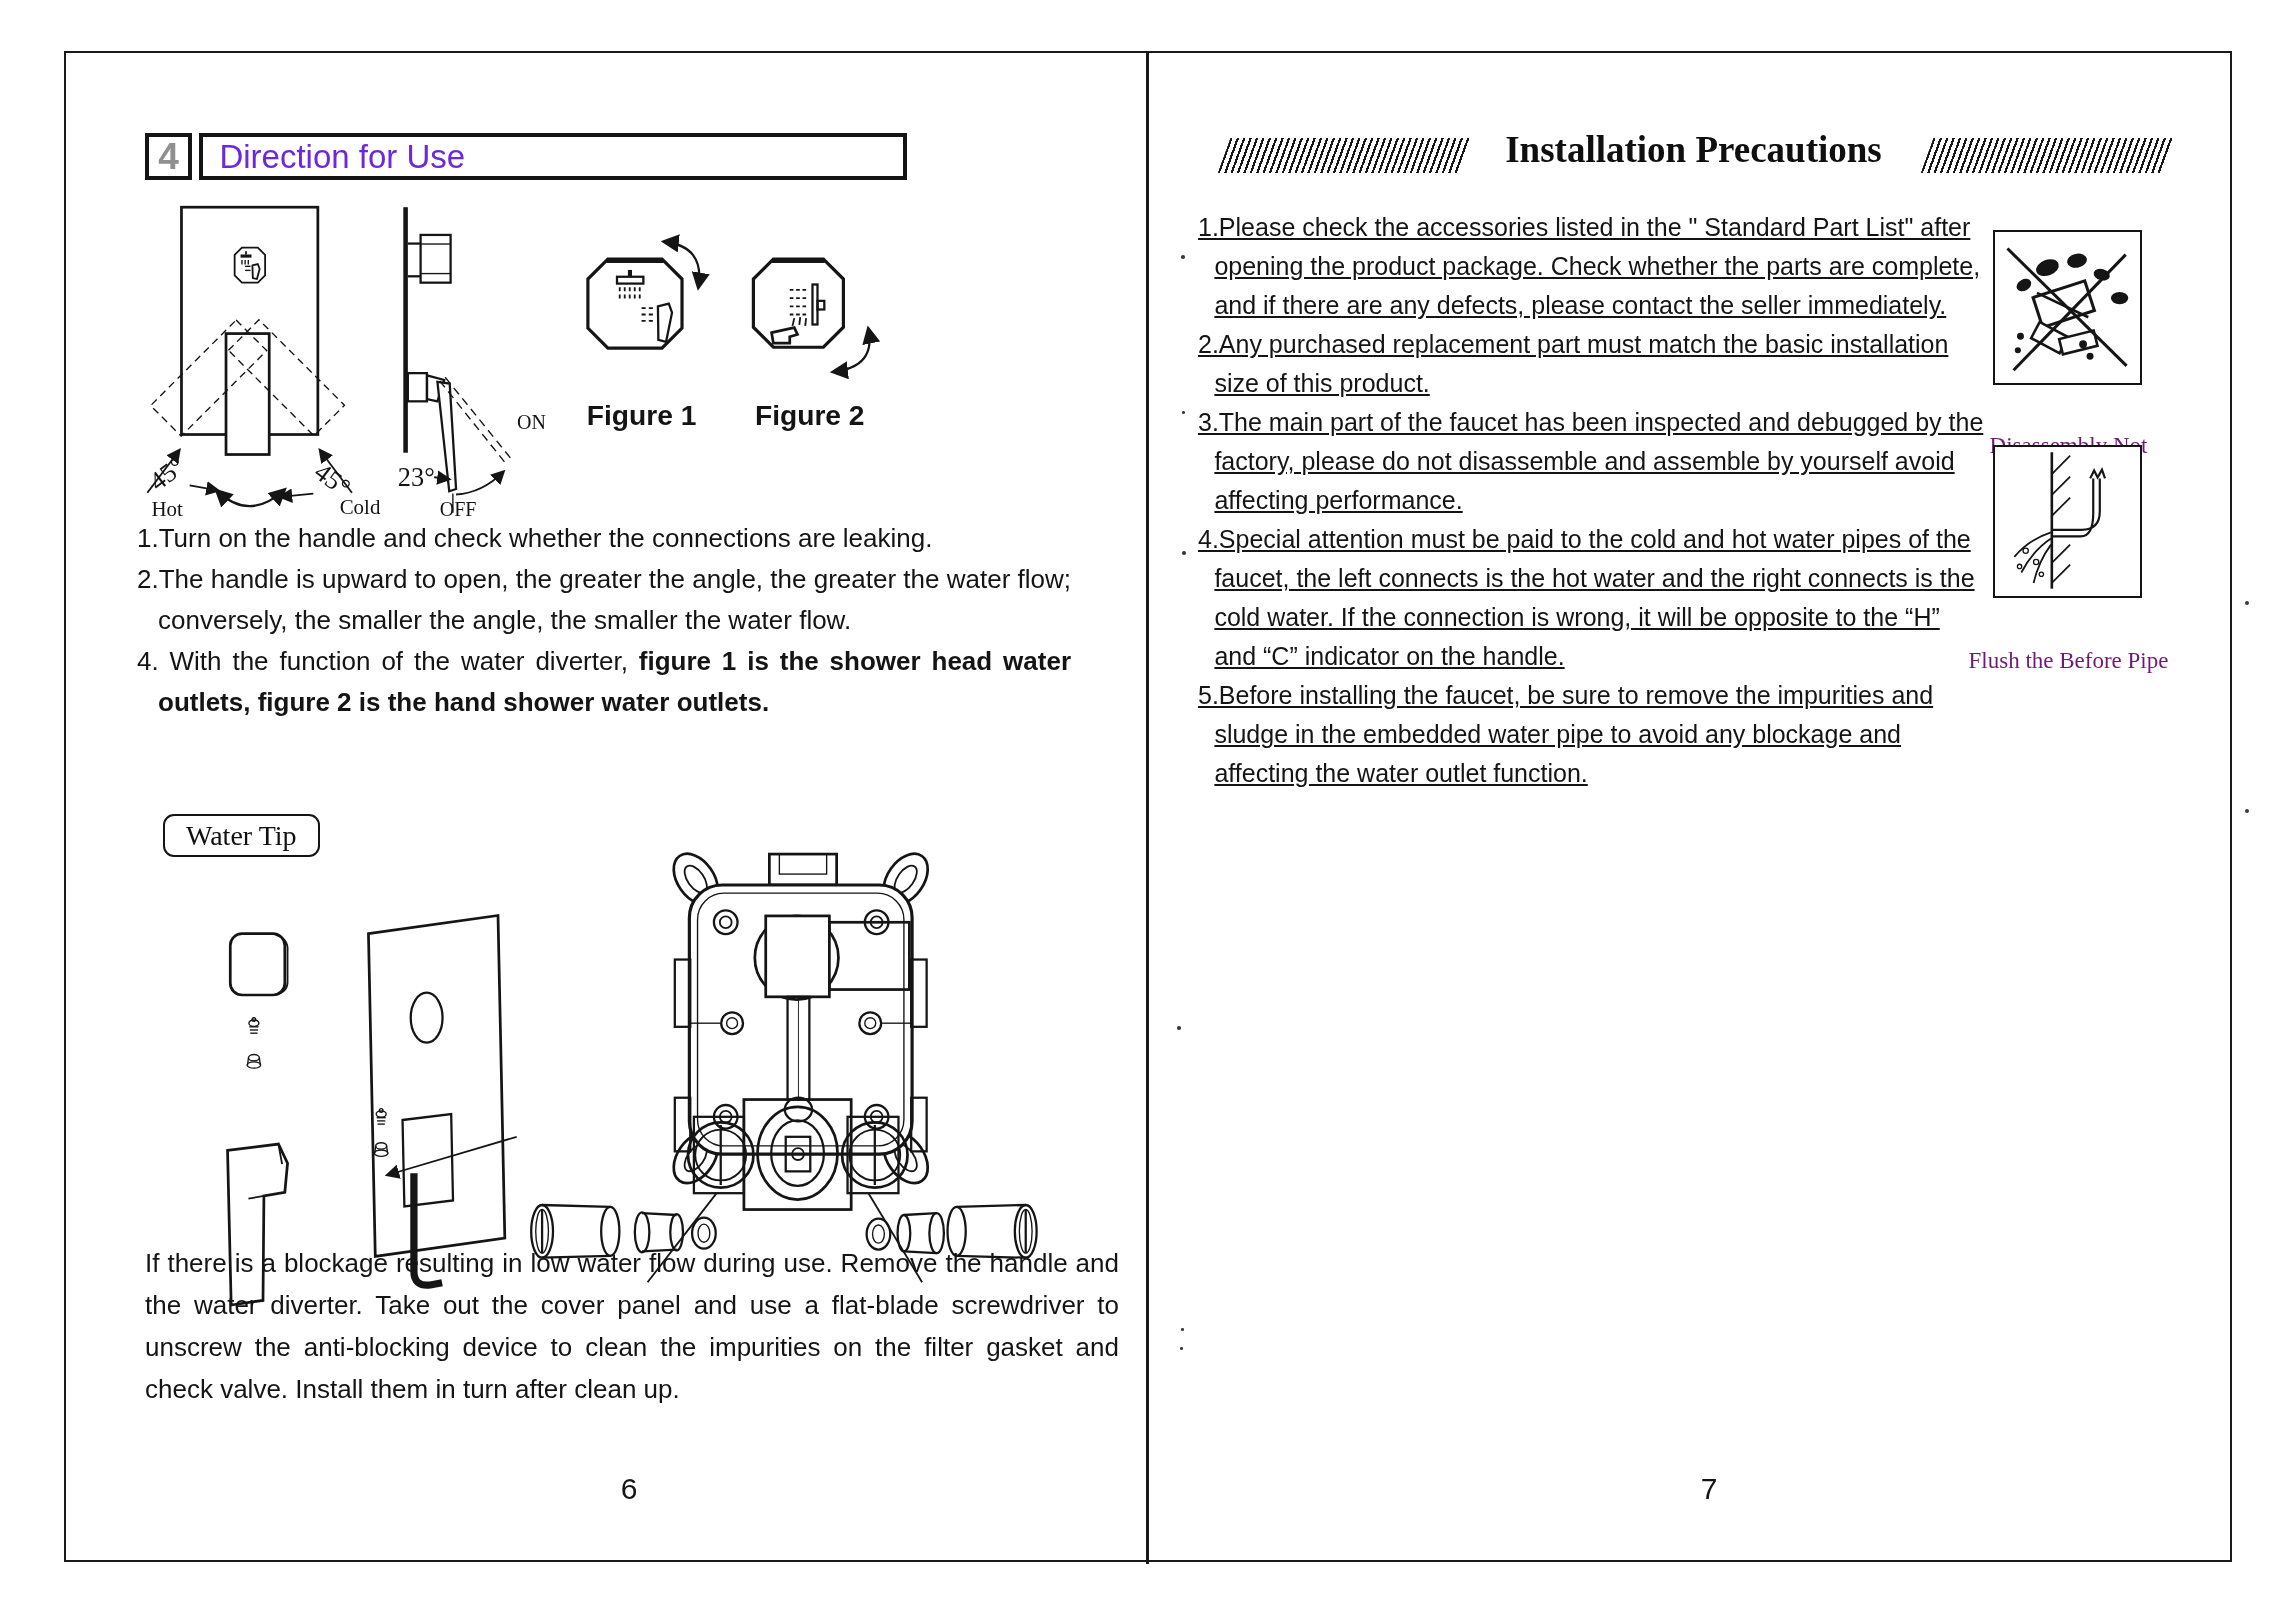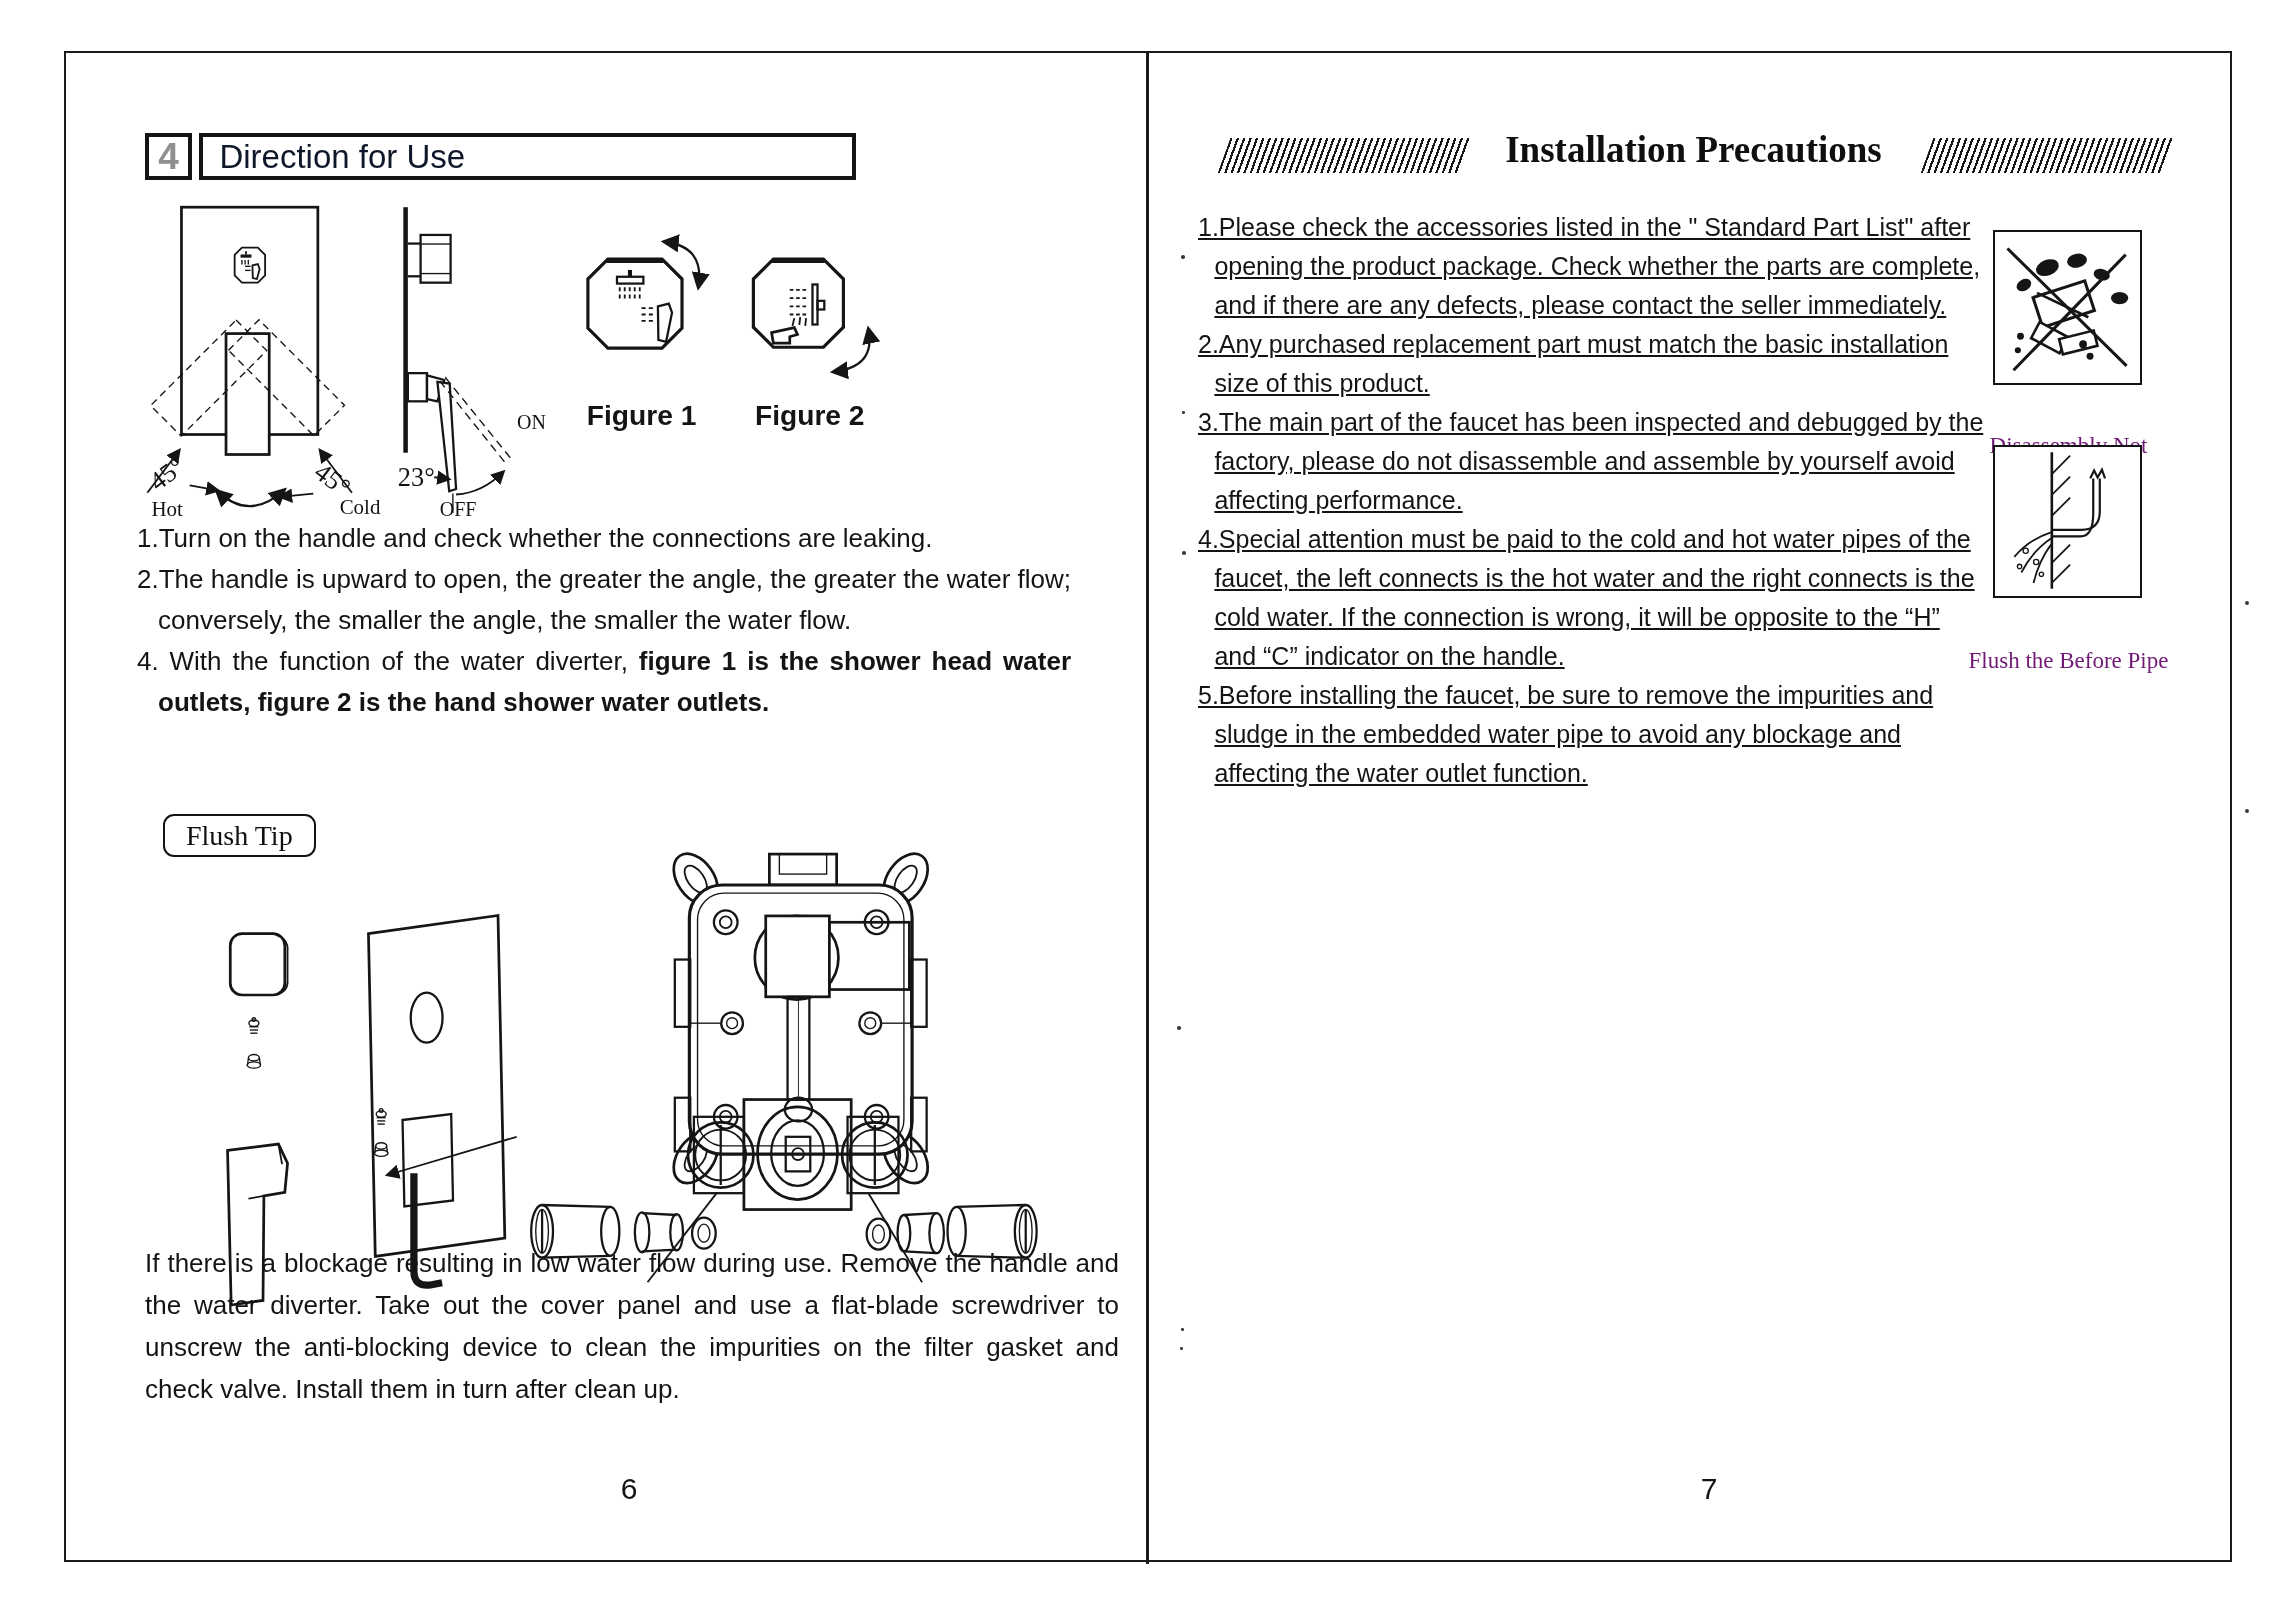--- a/index.html
+++ b/index.html
@@ -6,23 +6,23 @@
   .sheet{position:relative;width:2296px;height:1623px;background:#fff;overflow:hidden;
          font-family:"Liberation Sans",sans-serif;color:#141414;}
   .outer-border{position:absolute;left:64px;top:51px;width:2164px;height:1507px;
          border:2.7px solid #1a1a1a;}
   .divider{position:absolute;left:1146px;top:51px;width:2.7px;height:1513px;background:#1a1a1a;}
 
   
   .numbox{position:absolute;left:145px;top:133px;width:47px;height:47px;
          border:4.1px solid #141414;box-sizing:border-box;
          font-size:37px;font-weight:bold;color:#8f8f8f;text-align:center;line-height:40px;}
-  .titlebox{position:absolute;left:199px;top:133px;width:657px;height:47px;
+  .titlebox{position:absolute;left:199px;top:133px;width:708px;height:47px;
          border:4.1px solid #141414;box-sizing:border-box;
-         font-size:33px;line-height:40px;padding-left:16.4px;color:#0f172a;}
+         font-size:33px;line-height:40px;padding-left:16.4px;color:#6d28d9;}
   .usage-svg{position:absolute;left:136px;top:198px;width:982px;height:323px;}
   .instructions{position:absolute;left:137px;top:518px;width:934px;
          font-size:26px;line-height:41px;text-align:justify;}
   .ins{padding-left:21px;text-indent:-21px;}
   .warmtip{position:absolute;left:163px;top:814px;border:2.7px solid #141414;border-radius:11px;
          padding:3.6px 21px;font-family:"Liberation Serif",serif;font-size:28px;color:#101010;}
   .exploded-svg{position:absolute;left:173px;top:845px;width:950px;height:500px;}
   .blockage{position:absolute;left:145px;top:1242px;width:974px;margin:0;
          font-size:26px;line-height:42px;text-align:justify;}
   .pagenum{position:absolute;font-size:30px;text-align:center;}
@@ -175,21 +175,21 @@
     </g>
   </svg>
 
   <div class="instructions">
     <div class="ins"><span>1.Turn on the handle and check whether the connections are leaking.</span><b></b></div>
     <div class="ins"><span>2.The handle is upward to open, the greater the angle, the greater the water flow; conversely, the smaller the angle, the smaller the water flow.</span><b></b></div>
     <div class="ins"><span>4. With the function of the water diverter, </span><b>figure 1 is the shower head water outlets, figure 2 is the hand shower water outlets.</b></div>
   </div>
 
   <div class="warmtip">
-    <span>Flush Tip</span>
+    <span>Water Tip</span>
   </div>
 
   <svg class="exploded-svg" viewBox="0 0 2090 1100">
     <defs>
       <marker id="ahB" viewBox="0 0 10 10" refX="8" refY="5" markerWidth="8" markerHeight="8" orient="auto-start-reverse">
         <path d="M0,0 L10,5 L0,10 z" fill="#151515"></path>
       </marker>
       <g id="setscrew">
         <ellipse class="ln" cx="0" cy="0" rx="11" ry="7" stroke-width="3"></ellipse>
         <line class="ln" x1="-10" y1="8" x2="10" y2="8" stroke-width="3"></line>

